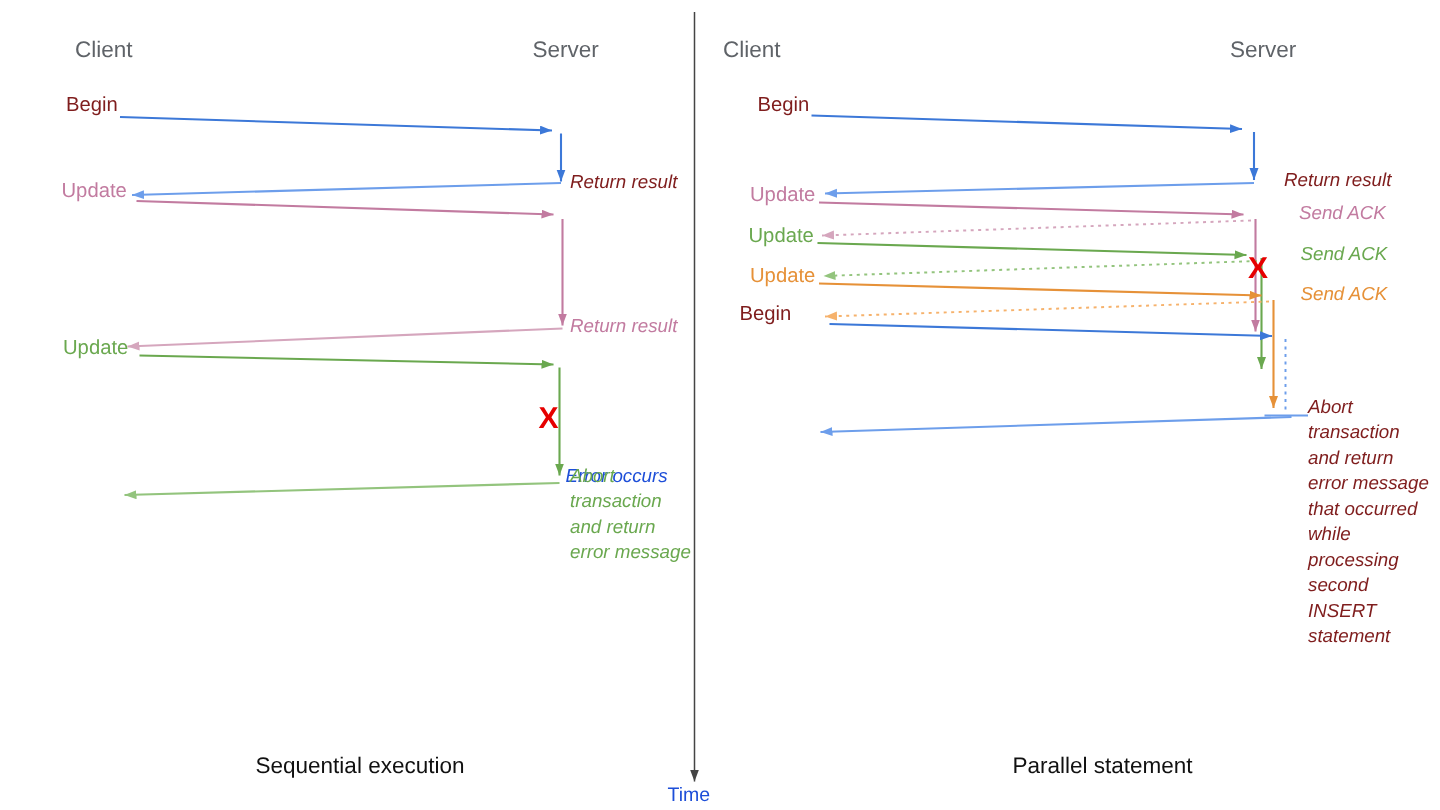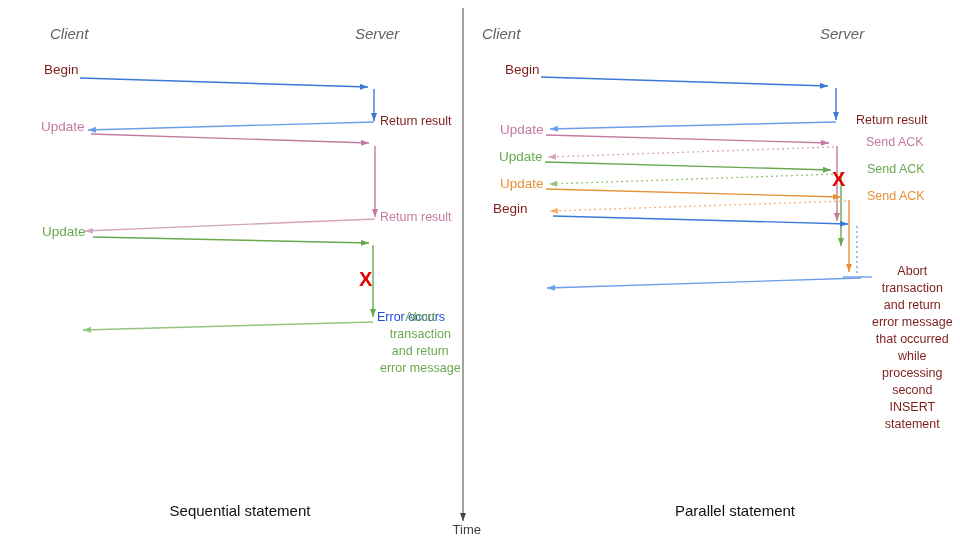--- a/index.html
+++ b/index.html
@@ -2,31 +2,31 @@
 <html><head>
 <meta charset="utf-8">
 <style>
   html,body{margin:0;padding:0;background:#fff;}
   .canvas{
     position:relative;width:960px;height:540px;background:#ffffff;overflow:hidden;
     font-family:"Liberation Sans","DejaVu Sans",sans-serif;
   }
   .canvas svg{position:absolute;left:0;top:0;}
   .lbl{position:absolute;white-space:nowrap;font-size:13.5px;line-height:1.1;}
-  .ann{font-size:12.5px;}
-  .hdr{font-size:15px;font-style:italic;color:#5f6368;}
-  .multi{white-space:pre-line;line-height:17px;text-align:center;}
+  .ann{font-size:12.5px;font-style:italic;}
+  .hdr{font-size:15px;color:#5f6368;}
+  .multi{white-space:pre-line;line-height:17px;}
   .caption{font-size:15px;color:#111;text-align:center;width:170px;}
   .errx{font-size:20px;font-weight:700;color:#e60000;line-height:1;}
   .c-blue{color:#7f1d1d;}
   .c-pink{color:#c27ba0;}
   .c-green{color:#6aa84f;}
   .c-orange{color:#e69138;}
   .c-red{color:#1d4ed8;margin-top:38px;}
-  .time{font-size:13px;color:#404040;text-align:right;width:36px;}
+  .time{font-size:13px;color:#1d4ed8;text-align:left;width:36px;}
 </style>
 </head>
 <body>
 
 <div class="canvas">
 
   <svg width="960" height="540" viewBox="0 0 960 540">
     <defs>
       <marker id="mBlue" markerWidth="9" markerHeight="8" refX="8" refY="3" orient="auto" markerUnits="userSpaceOnUse">
         <path d="M0,0 L8,3 L0,6 Z" fill="#3c78d8"></path>
@@ -105,21 +105,21 @@
   <div class="lbl c-green" style="left:42px;top:225px;">Update</div>
 
   <div class="lbl errx" style="left:359px;top:269px;">X</div>
   <div class="lbl ann c-red" style="left:377px;top:273px;">Error occurs</div>
 
   <div class="lbl ann multi c-green" style="left:380px;top:309px;">Abort
 transaction
 and return
 error message</div>
 
-  <div class="lbl caption" style="left:155px;top:503px;">Sequential statement</div>
+  <div class="lbl caption" style="left:155px;top:503px;">Sequential execution</div>
 
   <div class="lbl hdr" style="left:482px;top:26px;">Client</div>
   <div class="lbl hdr" style="left:820px;top:26px;">Server</div>
 
   <div class="lbl c-blue" style="left:505px;top:63px;">Begin</div>
   <div class="lbl ann c-blue" style="left:856px;top:114px;">Return result</div>
 
   <div class="lbl c-pink" style="left:500px;top:123px;">Update</div>
   <div class="lbl ann c-pink" style="left:866px;top:136px;">Send ACK</div>
 

